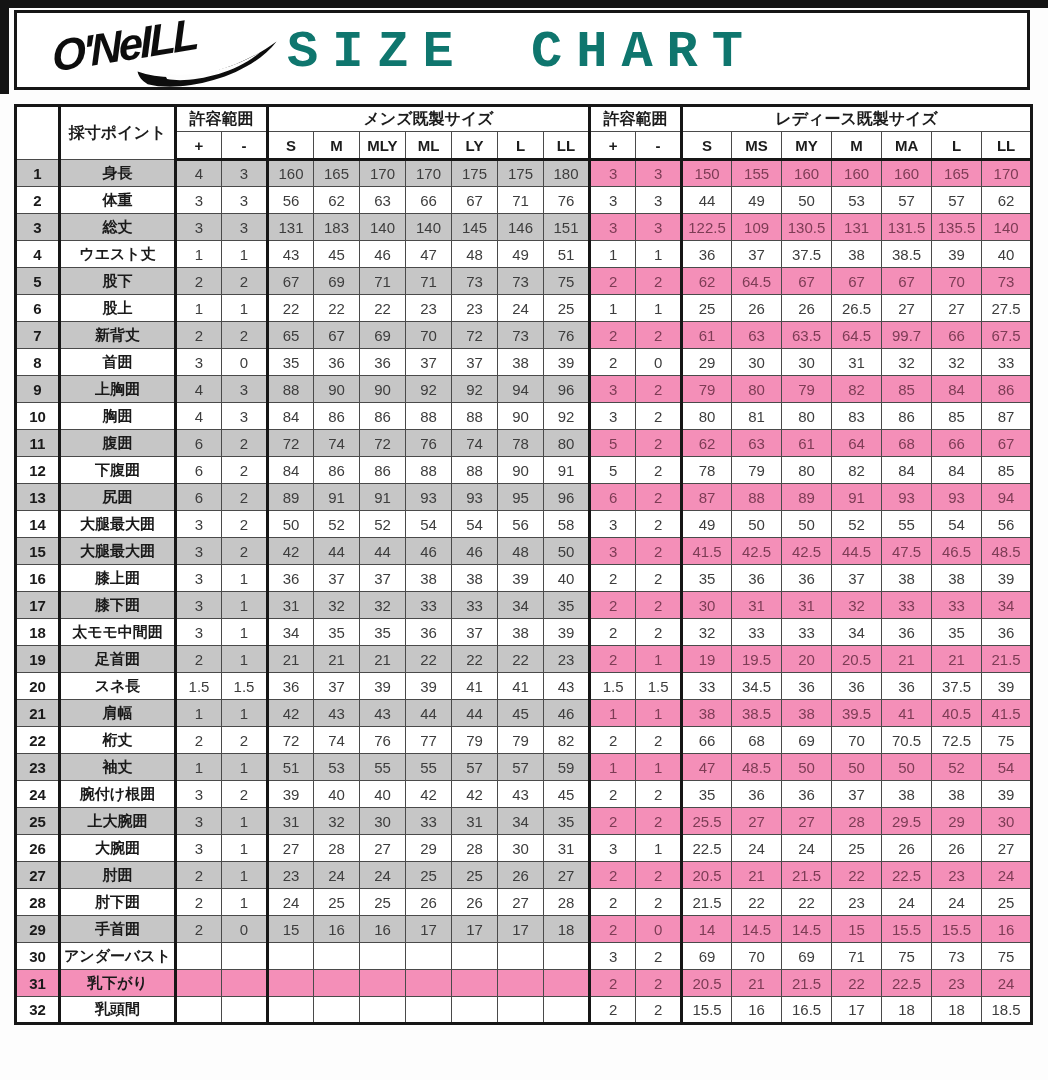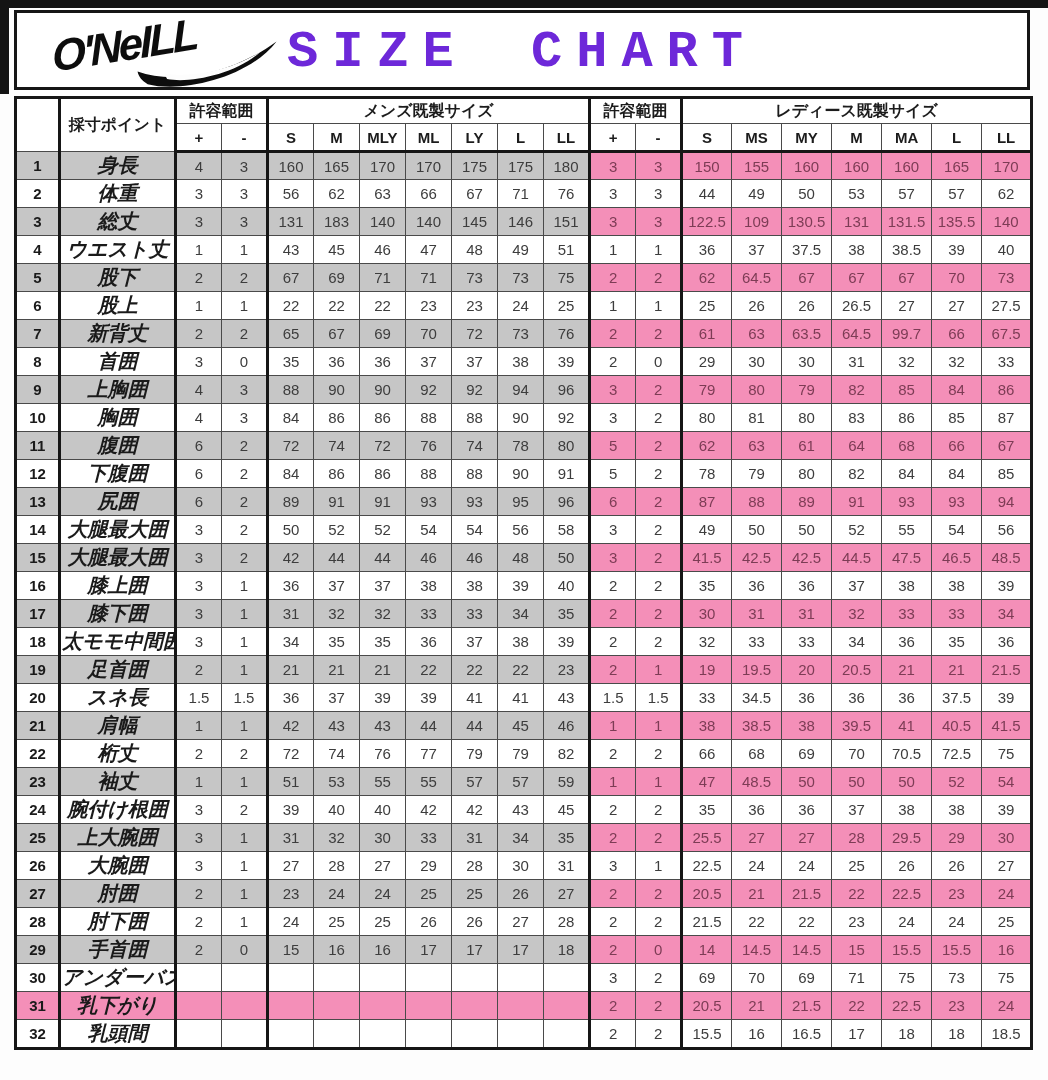--- a/index.html
+++ b/index.html
@@ -45,47 +45,47 @@
   }
   .logo-swoosh{position:absolute;left:78px;top:40px;}
   .banner-title{
     position:absolute;left:0;right:0;top:10px;
     text-align:center;
     font-family:"Liberation Mono","DejaVu Sans Mono",monospace;
     font-weight:bold;
     font-size:52px;
     letter-spacing:14px;
     word-spacing:18px;
-    color:#6d28d9;
+    color:#0f766e;
   }
   
   table{
     border-collapse:collapse;
     table-layout:fixed;
     width:1016px;
-    margin-top:6px;
+    margin-top:14px;
     border:3px solid var(--thick);
     background:#fff;
   }
   th,td{
     border:1px solid var(--line);
     padding:0 1px;
     text-align:center;
     vertical-align:middle;
     white-space:nowrap;
     overflow:hidden;
     font-size:15px;
     color:var(--num);
     height:27px;
   }
   thead th{font-weight:bold;color:#1c1c1c;background:#fff;}
   thead tr.group-row th{height:26px;font-size:16px;}
   thead tr.size-row th{height:28px;border-bottom:3px solid var(--thick);font-size:15px;}
   td.no,td.lbl{font-weight:bold;color:#1a1a1a;}
-  td.lbl{font-size:20px;font-style:italic;}
+  td.lbl{font-size:15px;}
   .bl{border-left:3px solid var(--thick);}
   .gray{background:var(--gray);}
   .pink{background:var(--pink);}
   td.pink{color:var(--rose);}
   td.pink.no,td.pink.lbl{color:#1a1a1a;}
 </style>
 </head>
 <body>
 
 <div class="top-edge"></div>

